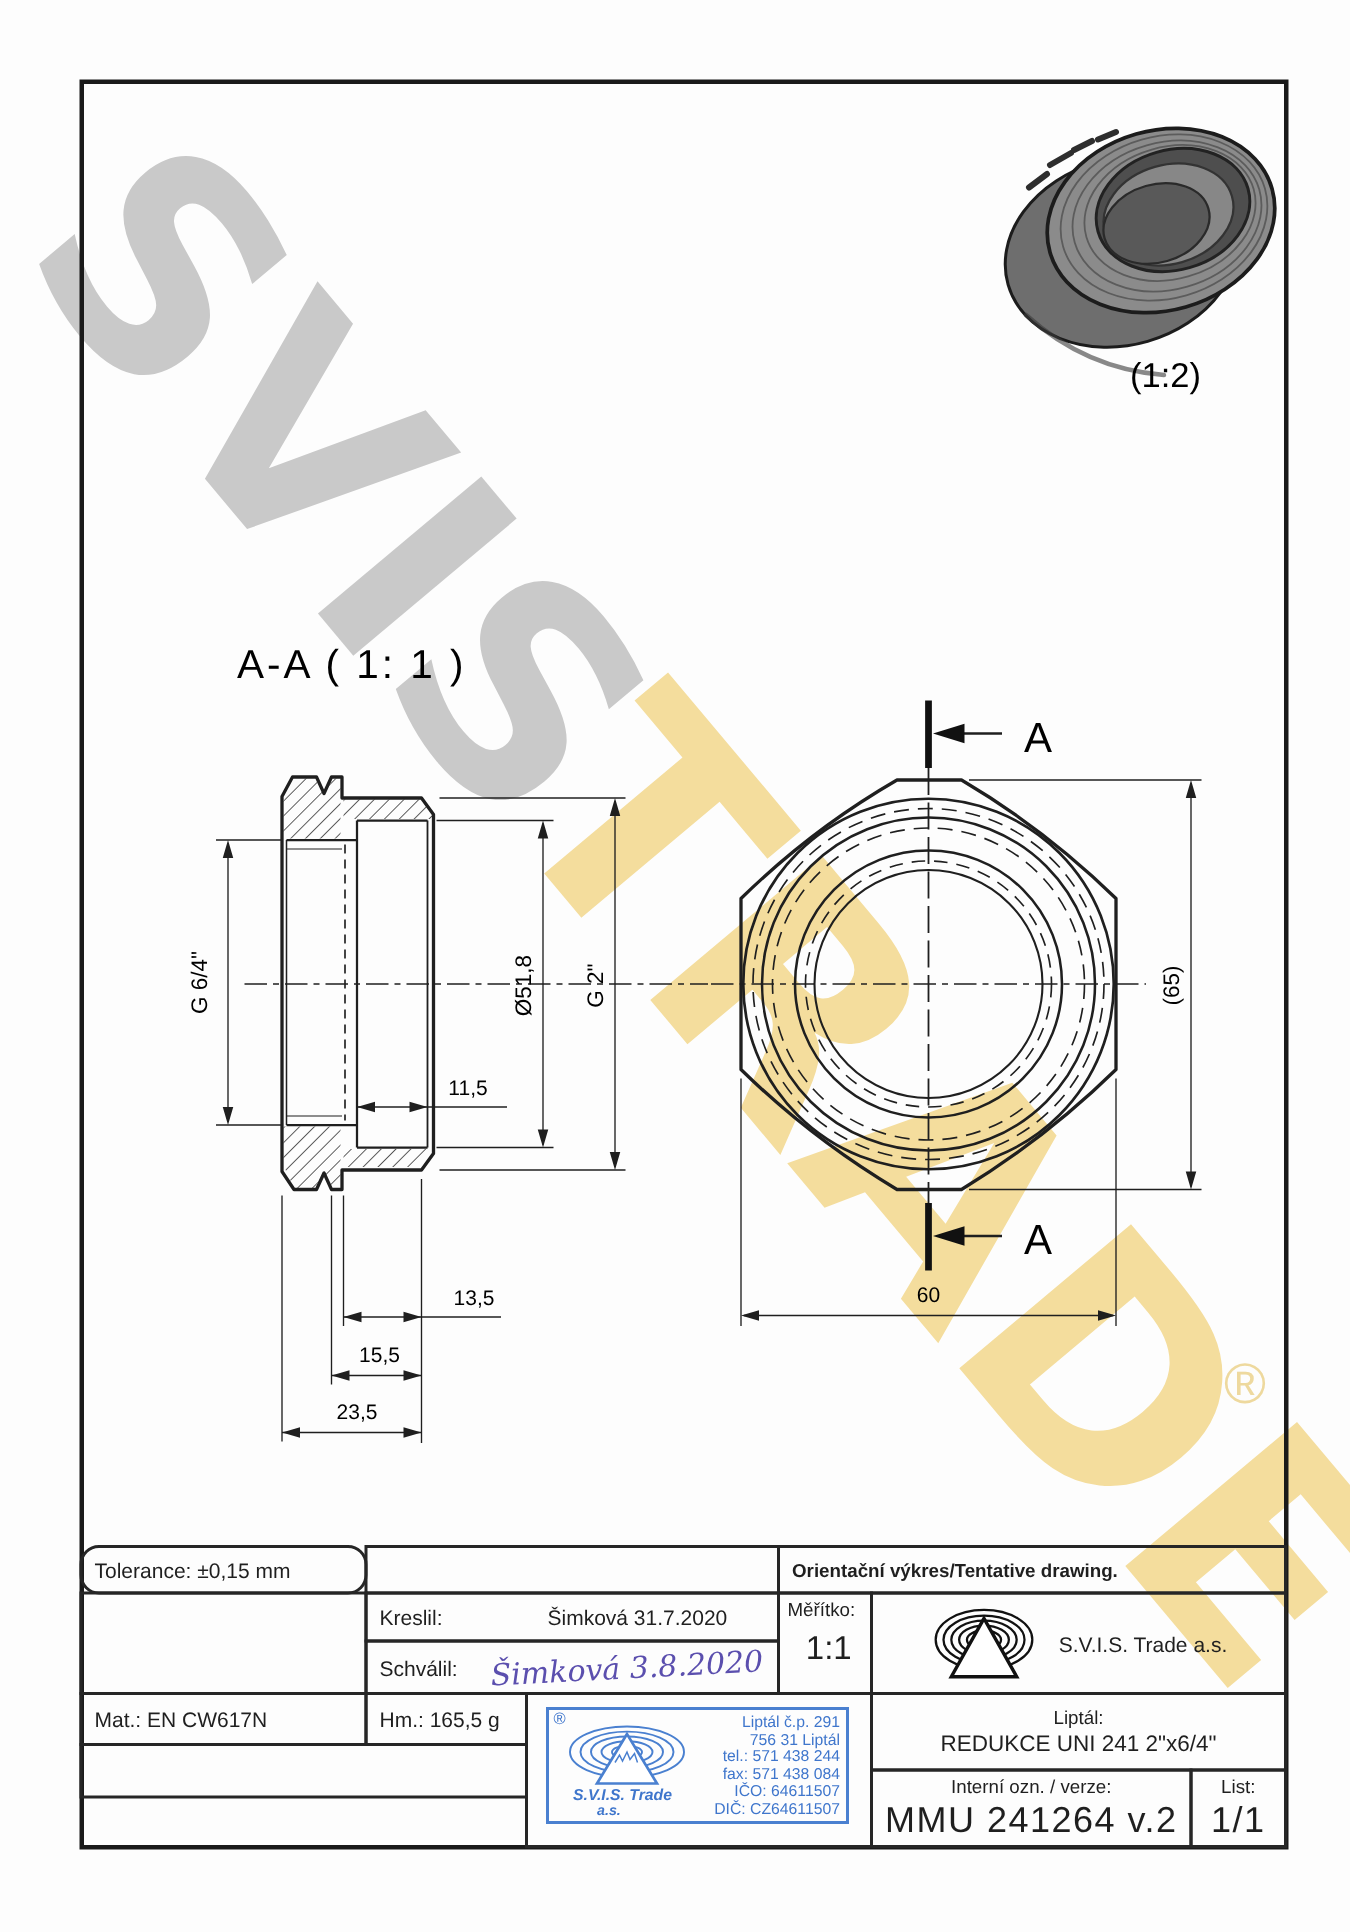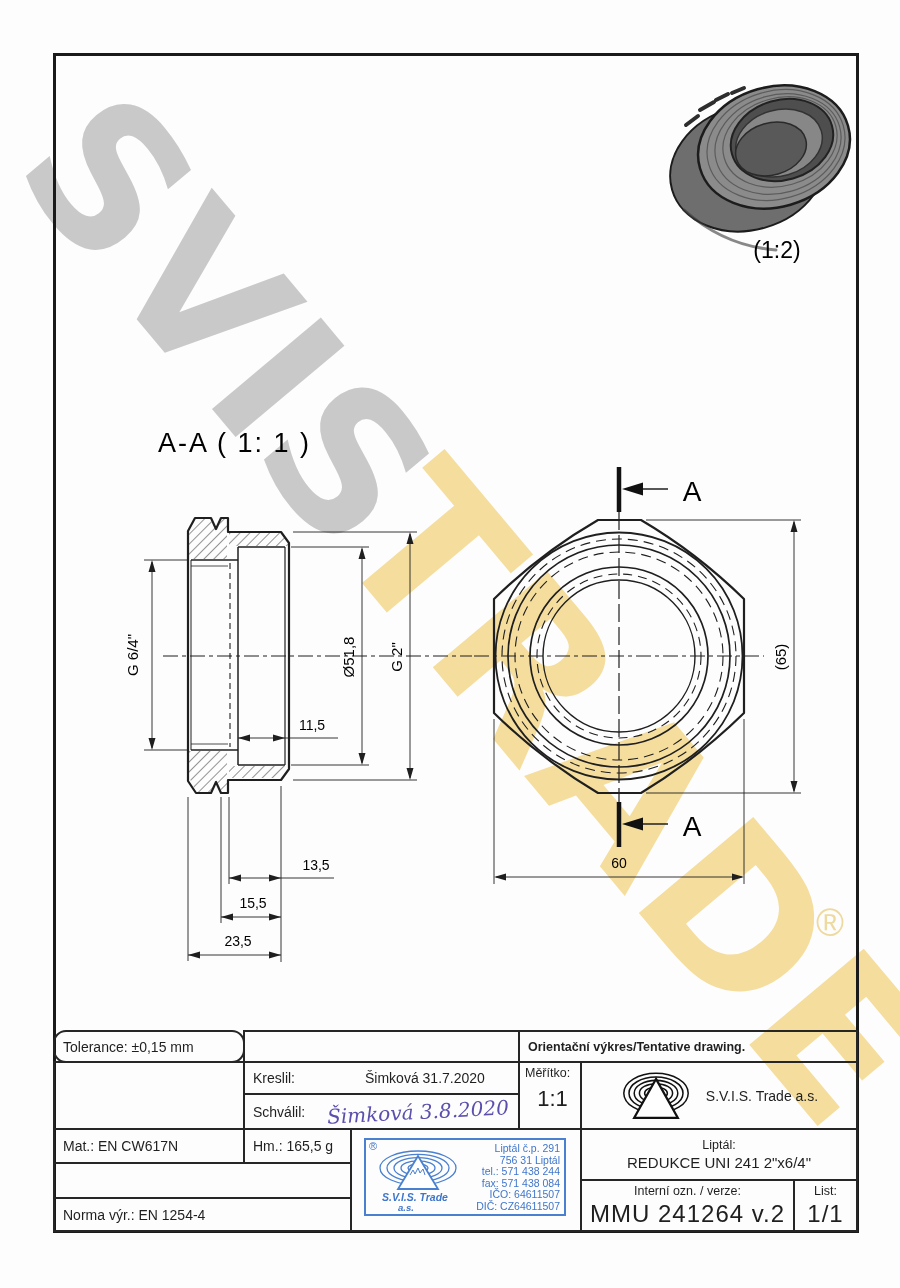--- a/index.html
+++ b/index.html
@@ -254,18 +254,15 @@
 
     <div class="cell col center" style="left:527px;top:149px;width:215px;height:53px;">
       <span class="lbl-small">Interní ozn. / verze:</span>
       <span class="big">MMU 241264 v.2</span>
     </div>
     <div class="cell col center" style="left:740px;top:149px;width:65px;height:53px;">
       <span class="lbl-small">List:</span>
       <span class="big">1/1</span>
     </div>
 
-    <div class="cell" style="left:0;top:167px;width:299px;height:35px;">
-      <span>Norma výr.: EN 1254-4</span>
-    </div>
   </div>
 
 </div>
 
 </body></html>

